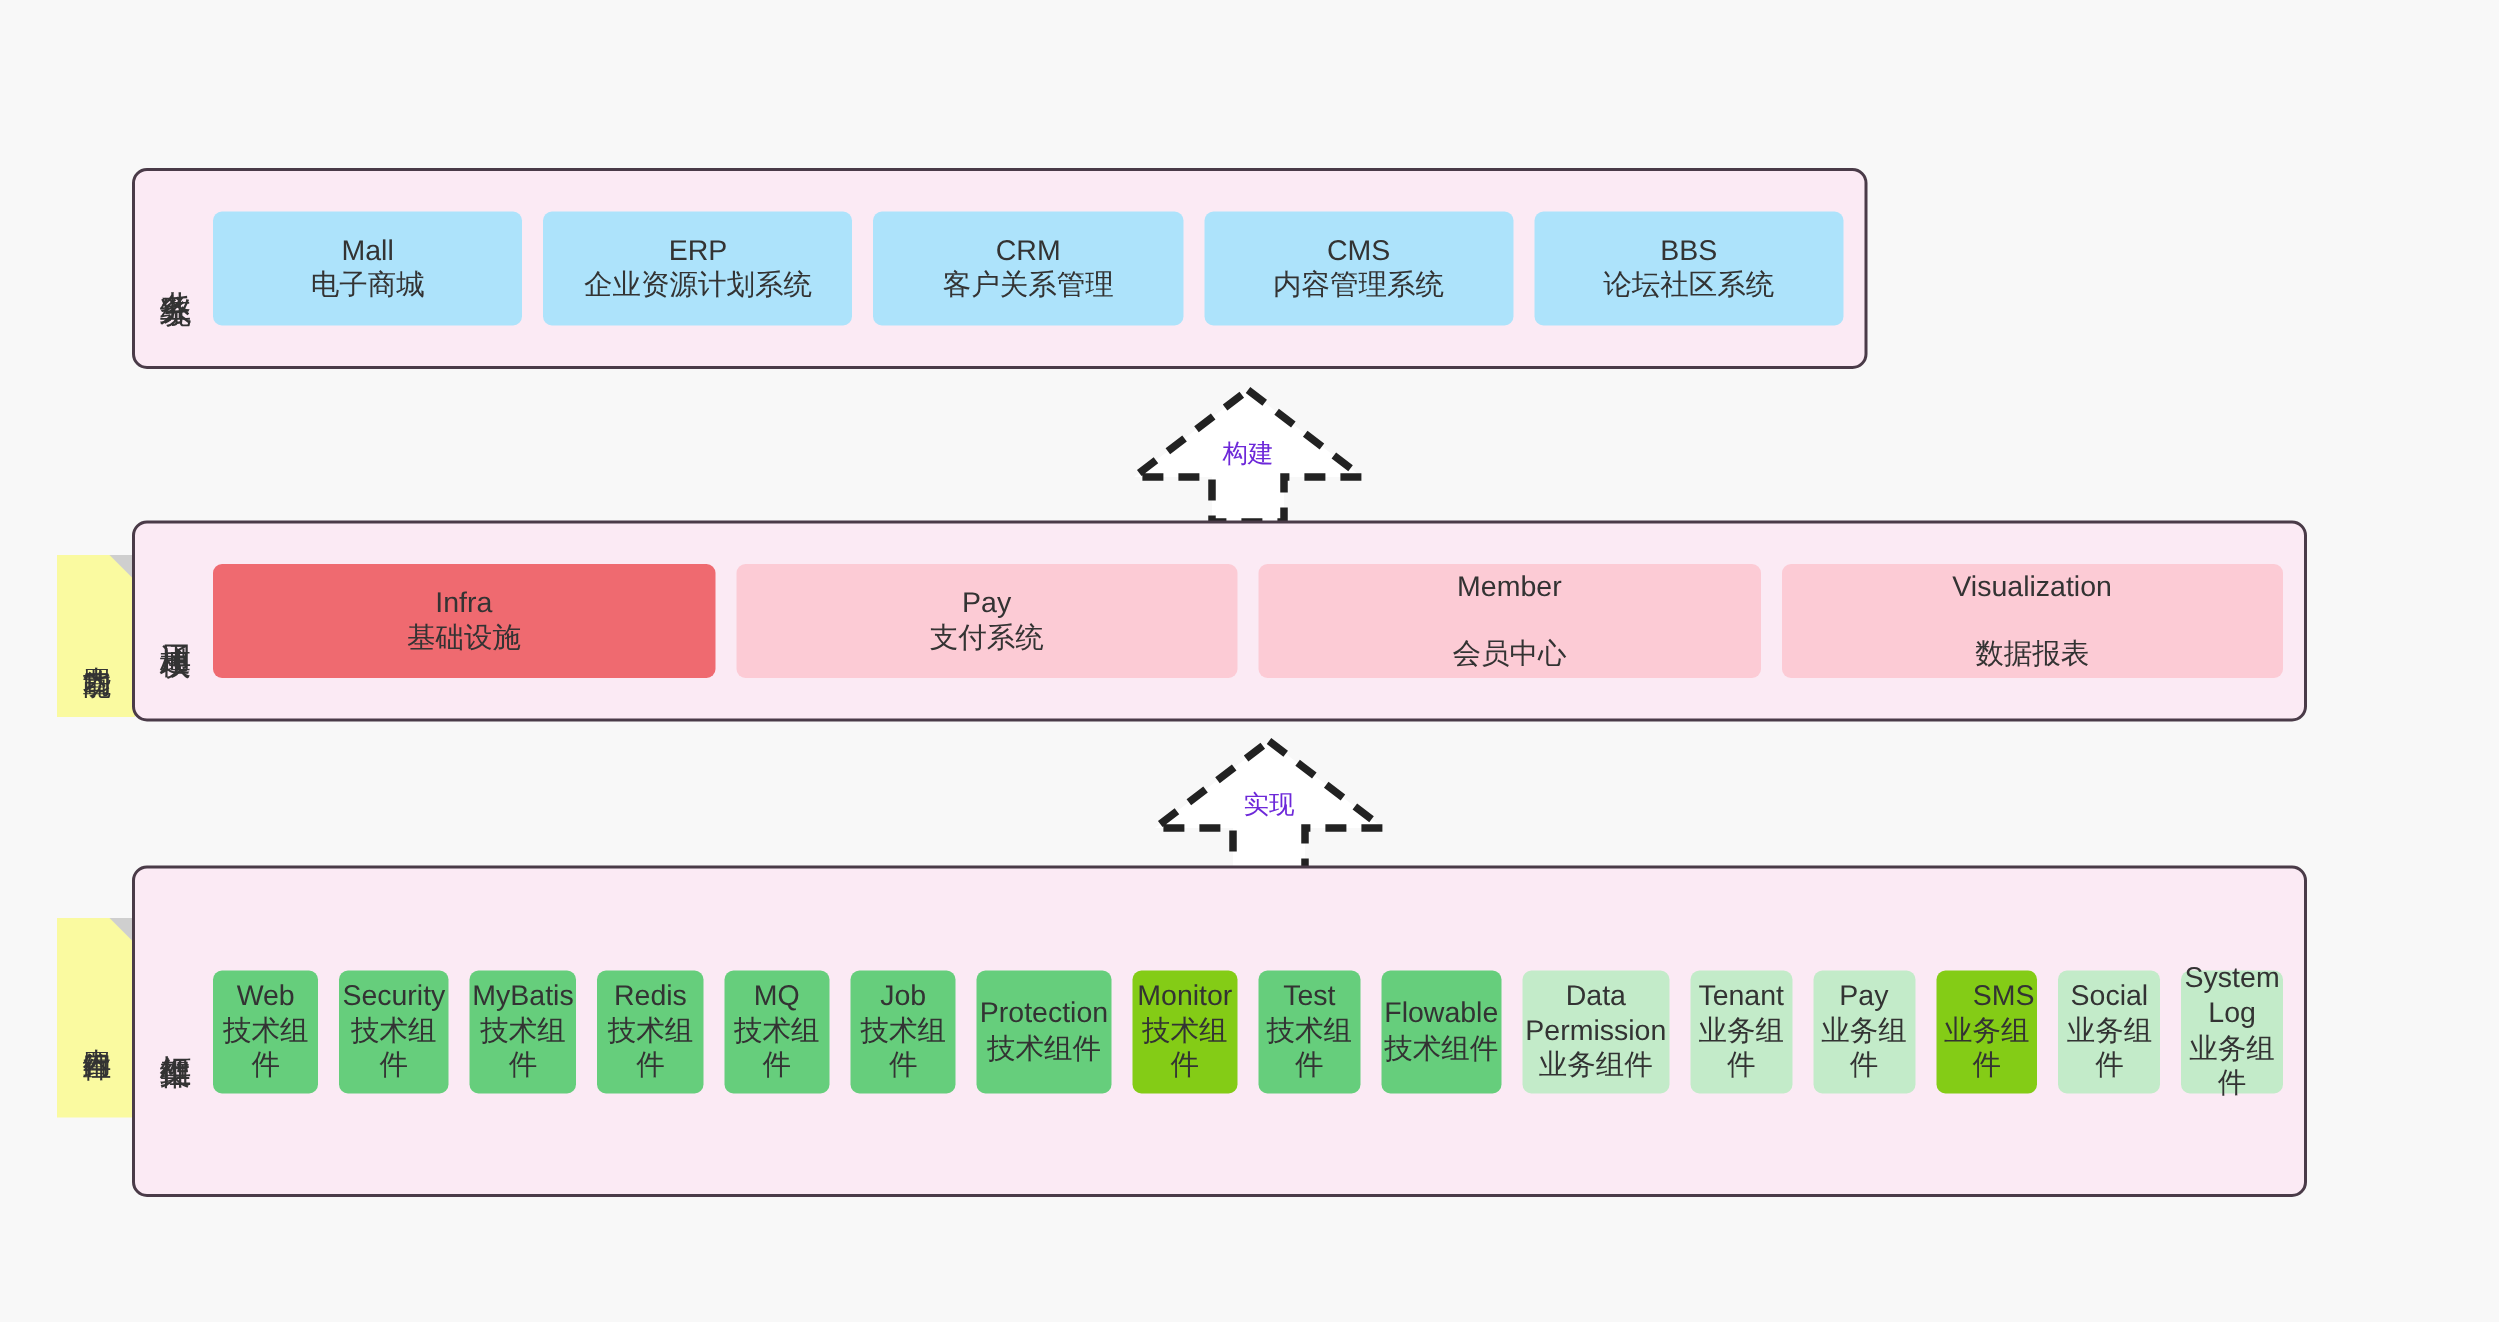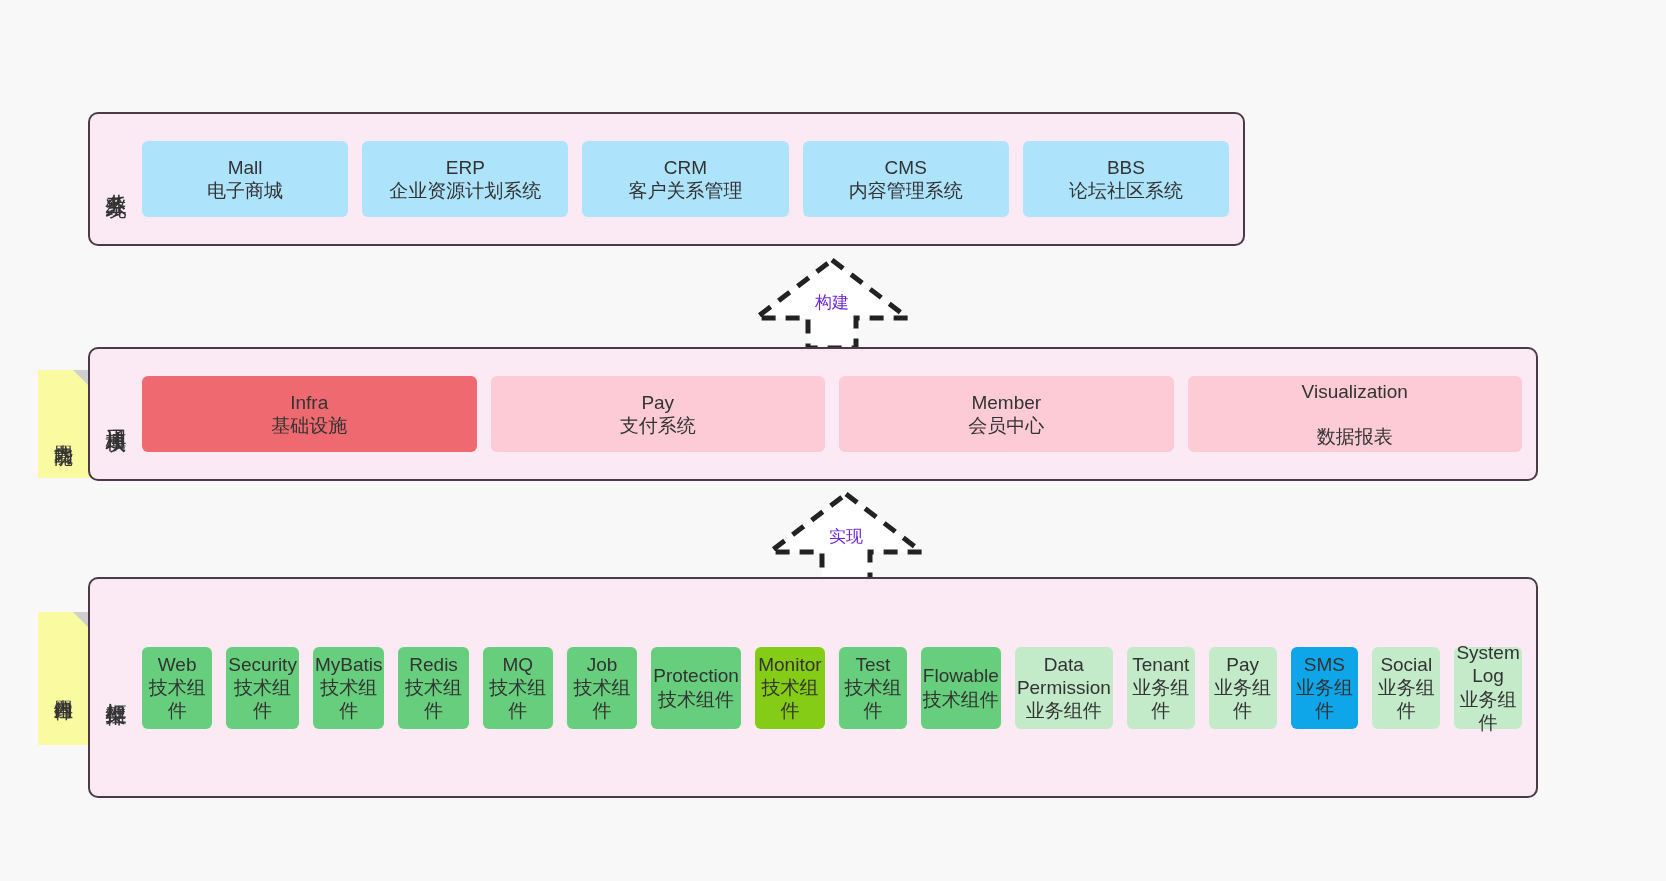--- a/index.html
+++ b/index.html
@@ -193,21 +193,21 @@
     <div class="layer-title">通用模块</div>
     <div class="layer-body">
       <div class="card" style="background: rgb(239, 106, 112);">
         <span class="t1">Infra</span>
         <span class="t2">基础设施</span>
       </div>
       <div class="card" style="background: rgb(252, 203, 213);">
         <span class="t1">Pay</span>
         <span class="t2">支付系统</span>
       </div>
-      <div class="card" style="background: rgb(252, 203, 213);">
+      <div class="card" style="background: rgb(252, 203, 213); justify-content: space-between;">
         <span class="t1">Member</span>
         <span class="t2">会员中心</span>
       </div>
       <div class="card" style="background: rgb(252, 203, 213); justify-content: space-between;">
         <span class="t1">Visualization</span>
         <span class="t2">数据报表</span>
       </div>
     </div>
   </div>
 
@@ -274,21 +274,21 @@
           <span class="t3">业务组件</span>
         </div>
         <div class="card" style="background: rgb(195, 235, 201);">
           <span class="t1">Tenant</span>
           <span class="t2">业务组件</span>
         </div>
         <div class="card" style="background: rgb(195, 235, 201);">
           <span class="t1">Pay</span>
           <span class="t2">业务组件</span>
         </div>
-        <div class="card" style="background: #0ea5e9;">
+        <div class="card" style="background: #84cc16; align-items: flex-end;">
           <span class="t1">SMS</span>
           <span class="t2">业务组件</span>
         </div>
         <div class="card" style="background: rgb(195, 235, 201);">
           <span class="t1">Social</span>
           <span class="t2">业务组件</span>
         </div>
         <div class="card" style="background: rgb(195, 235, 201);">
           <span class="t1">System Log</span>
           <span class="t2">业务组件</span>

